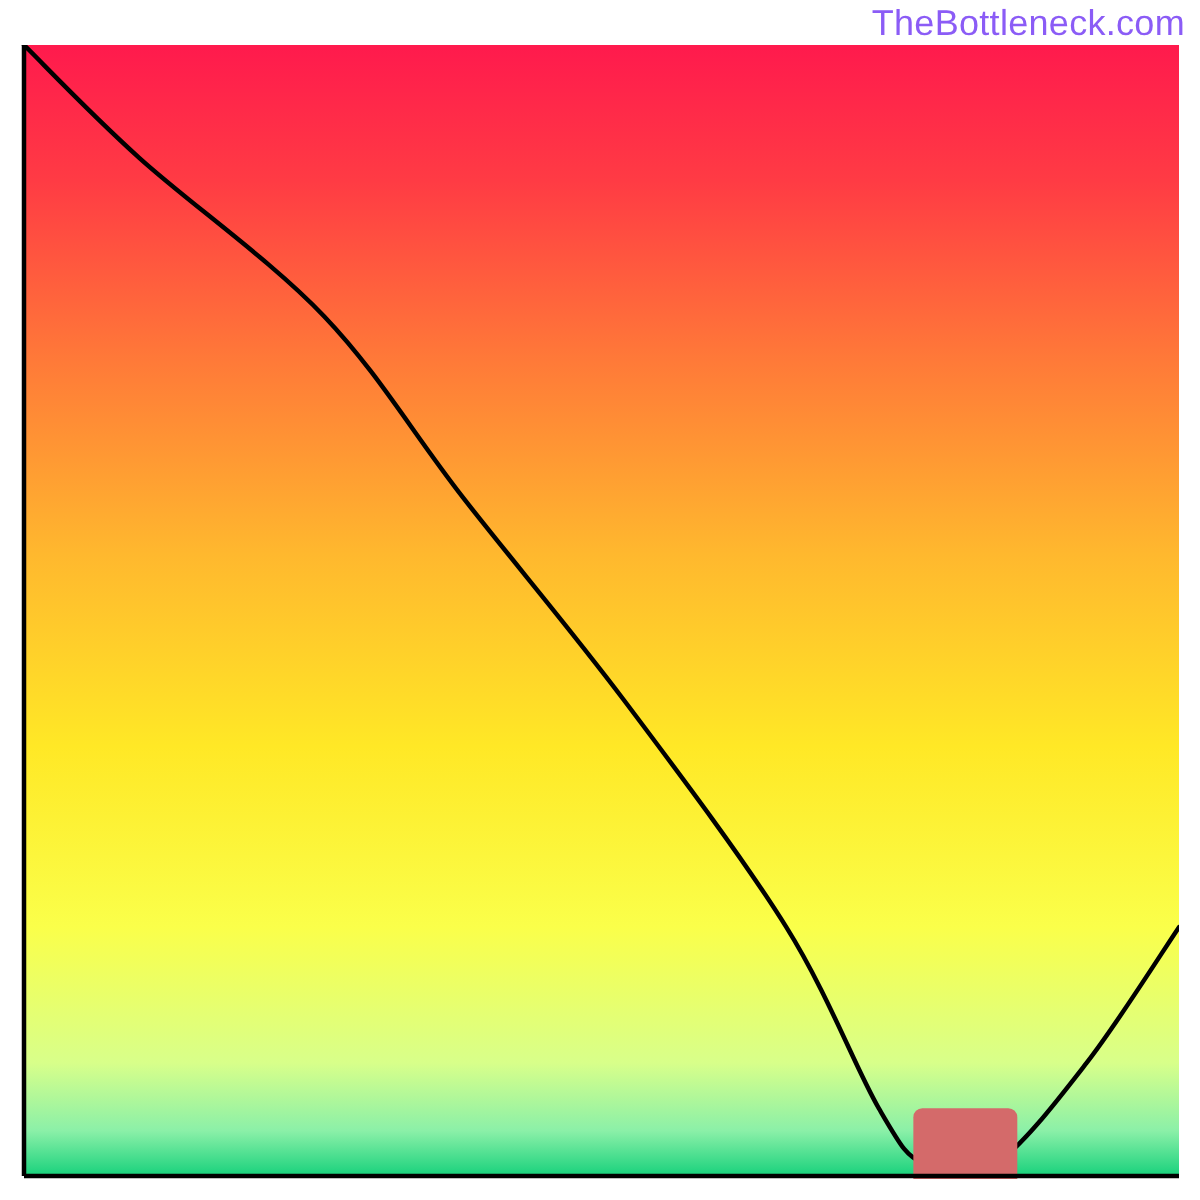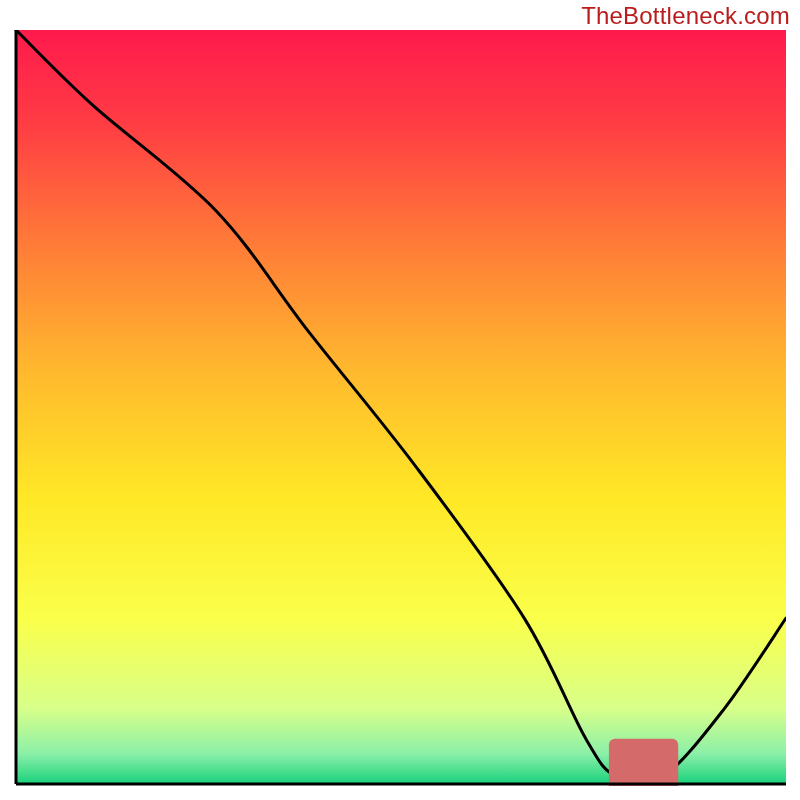--- a/index.html
+++ b/index.html
@@ -12,21 +12,21 @@
   }
   .wrap {
     position: relative;
     width: 800px;
     height: 800px;
   }
   .watermark {
     position: absolute;
     top: 2px;
     right: 10px;
-    color: #b91c1c;
+    color: #8b5cf6;
     font-size: 24px;
     font-weight: 500;
     letter-spacing: 0.2px;
     user-select: none;
   }
   .chart-frame {
     position: absolute;
     left: 14px;
     top: 30px;
     width: 772px;

